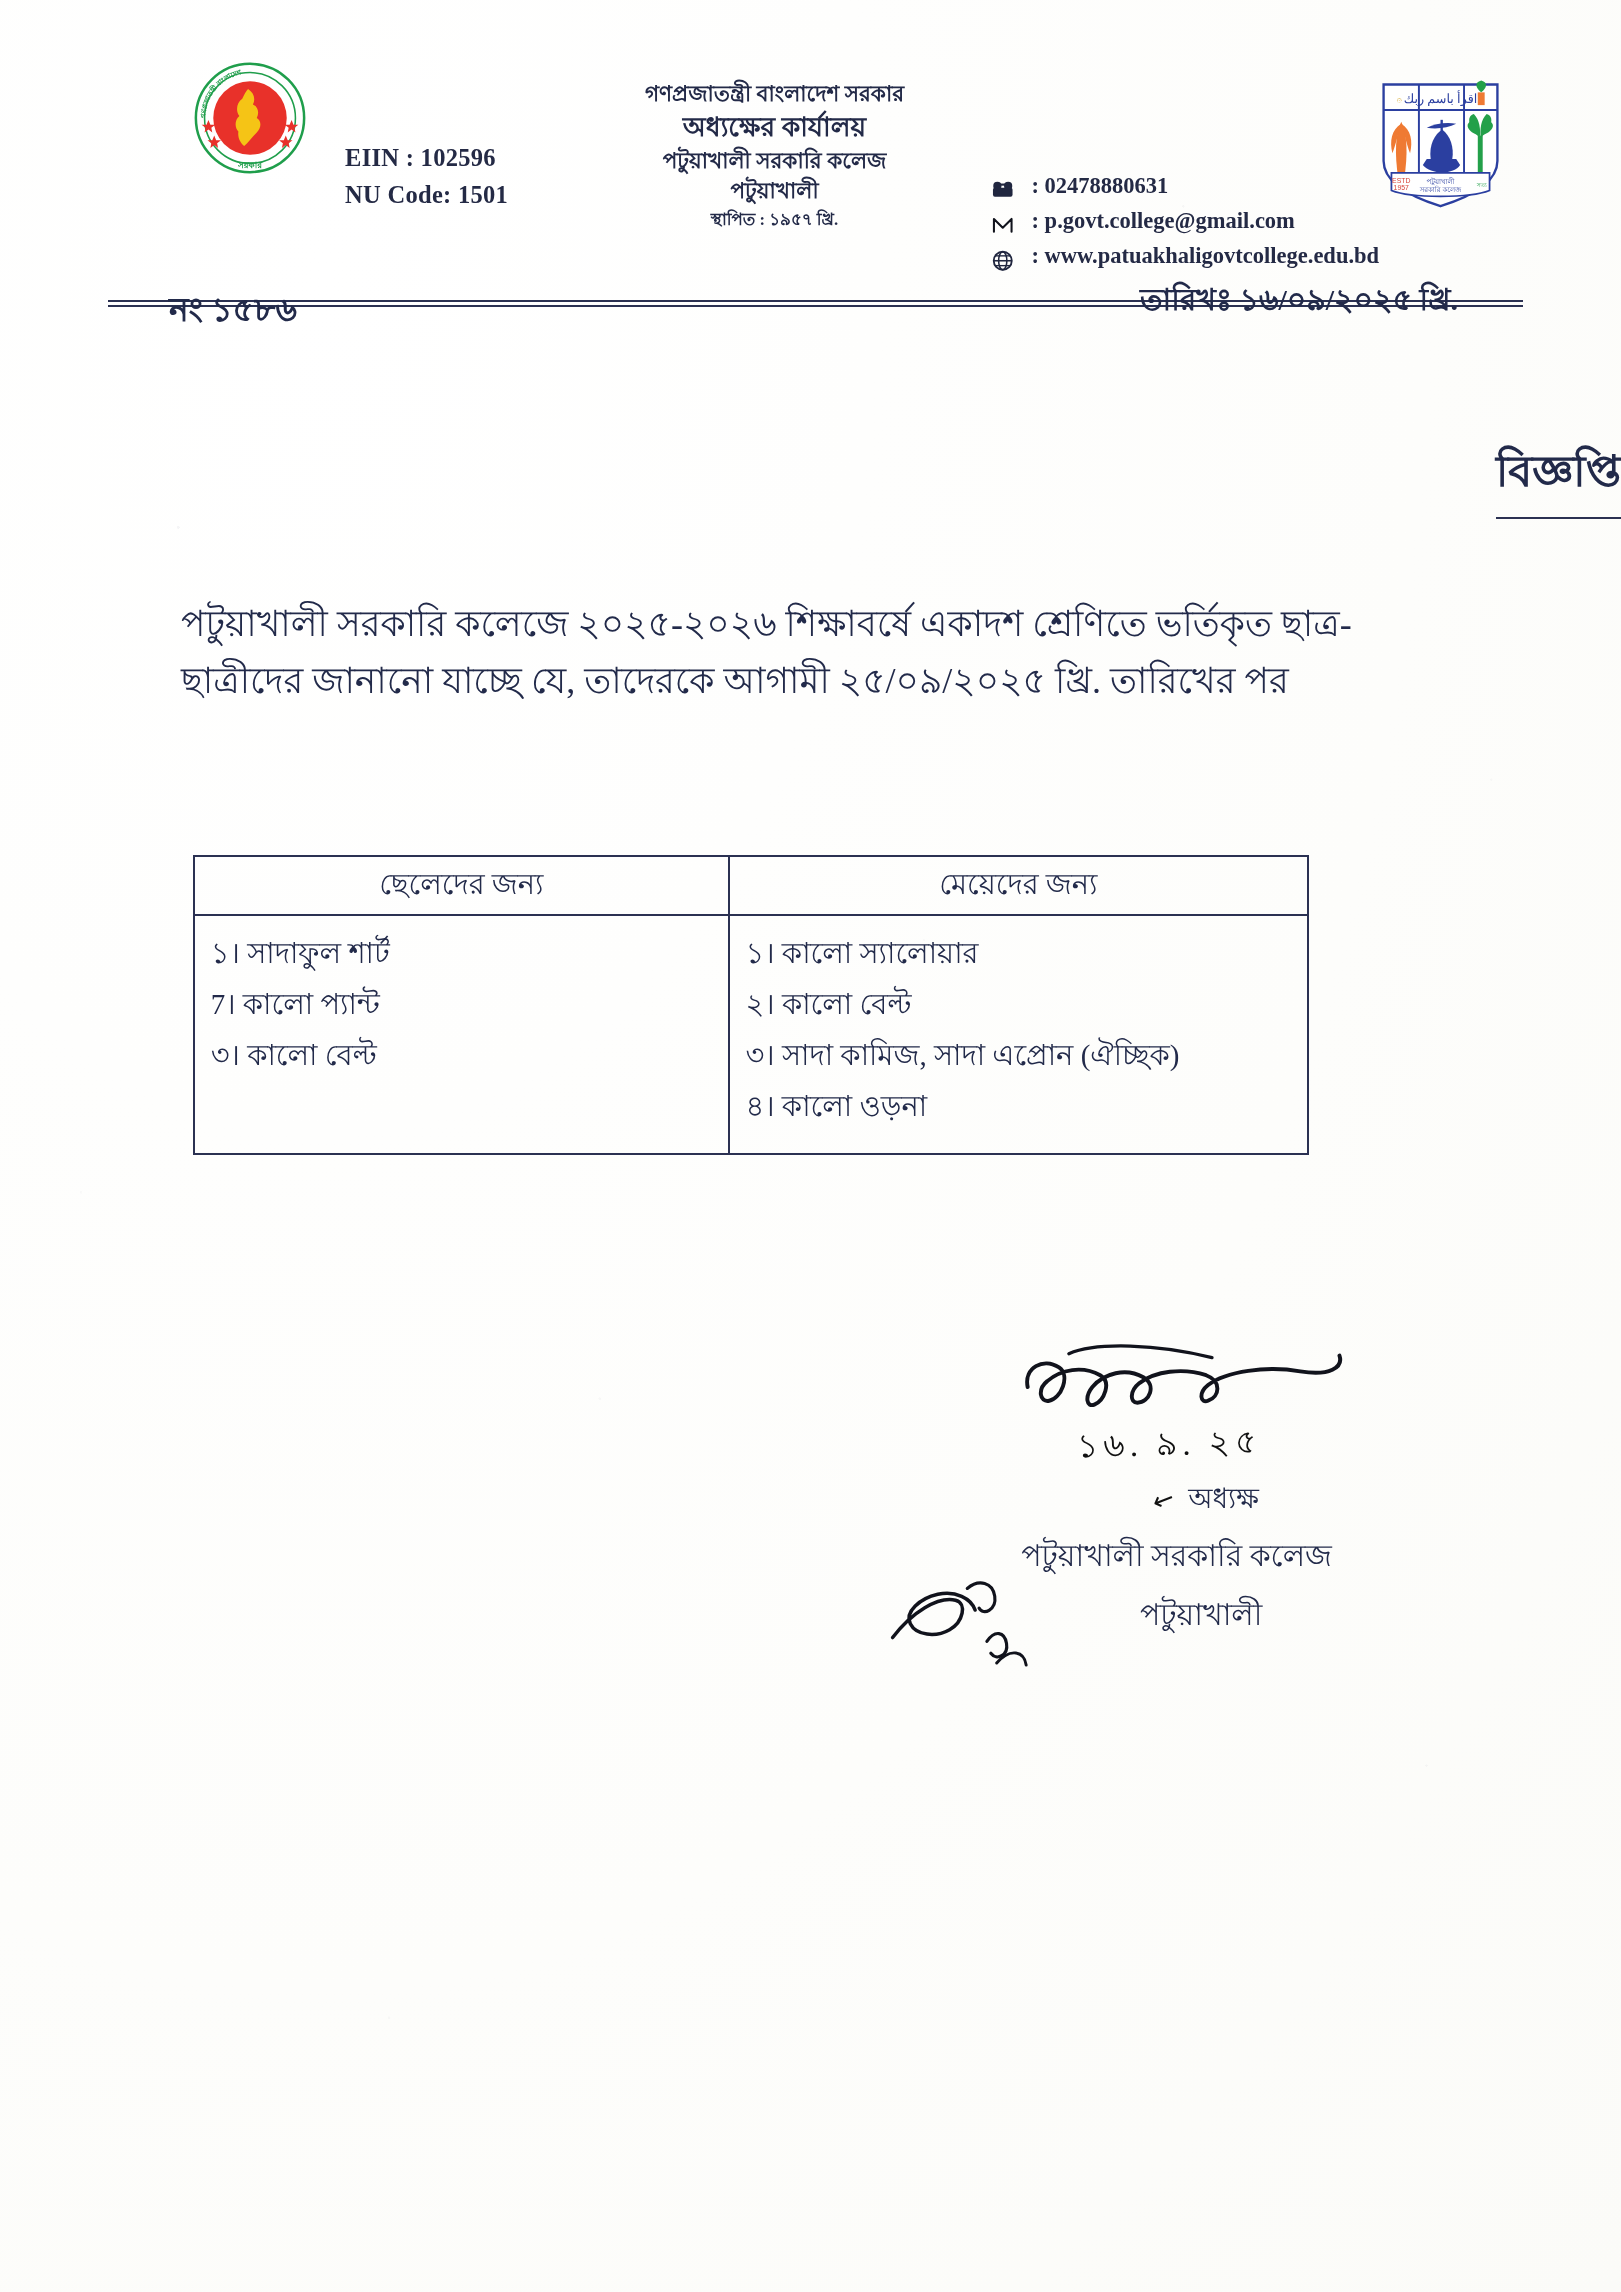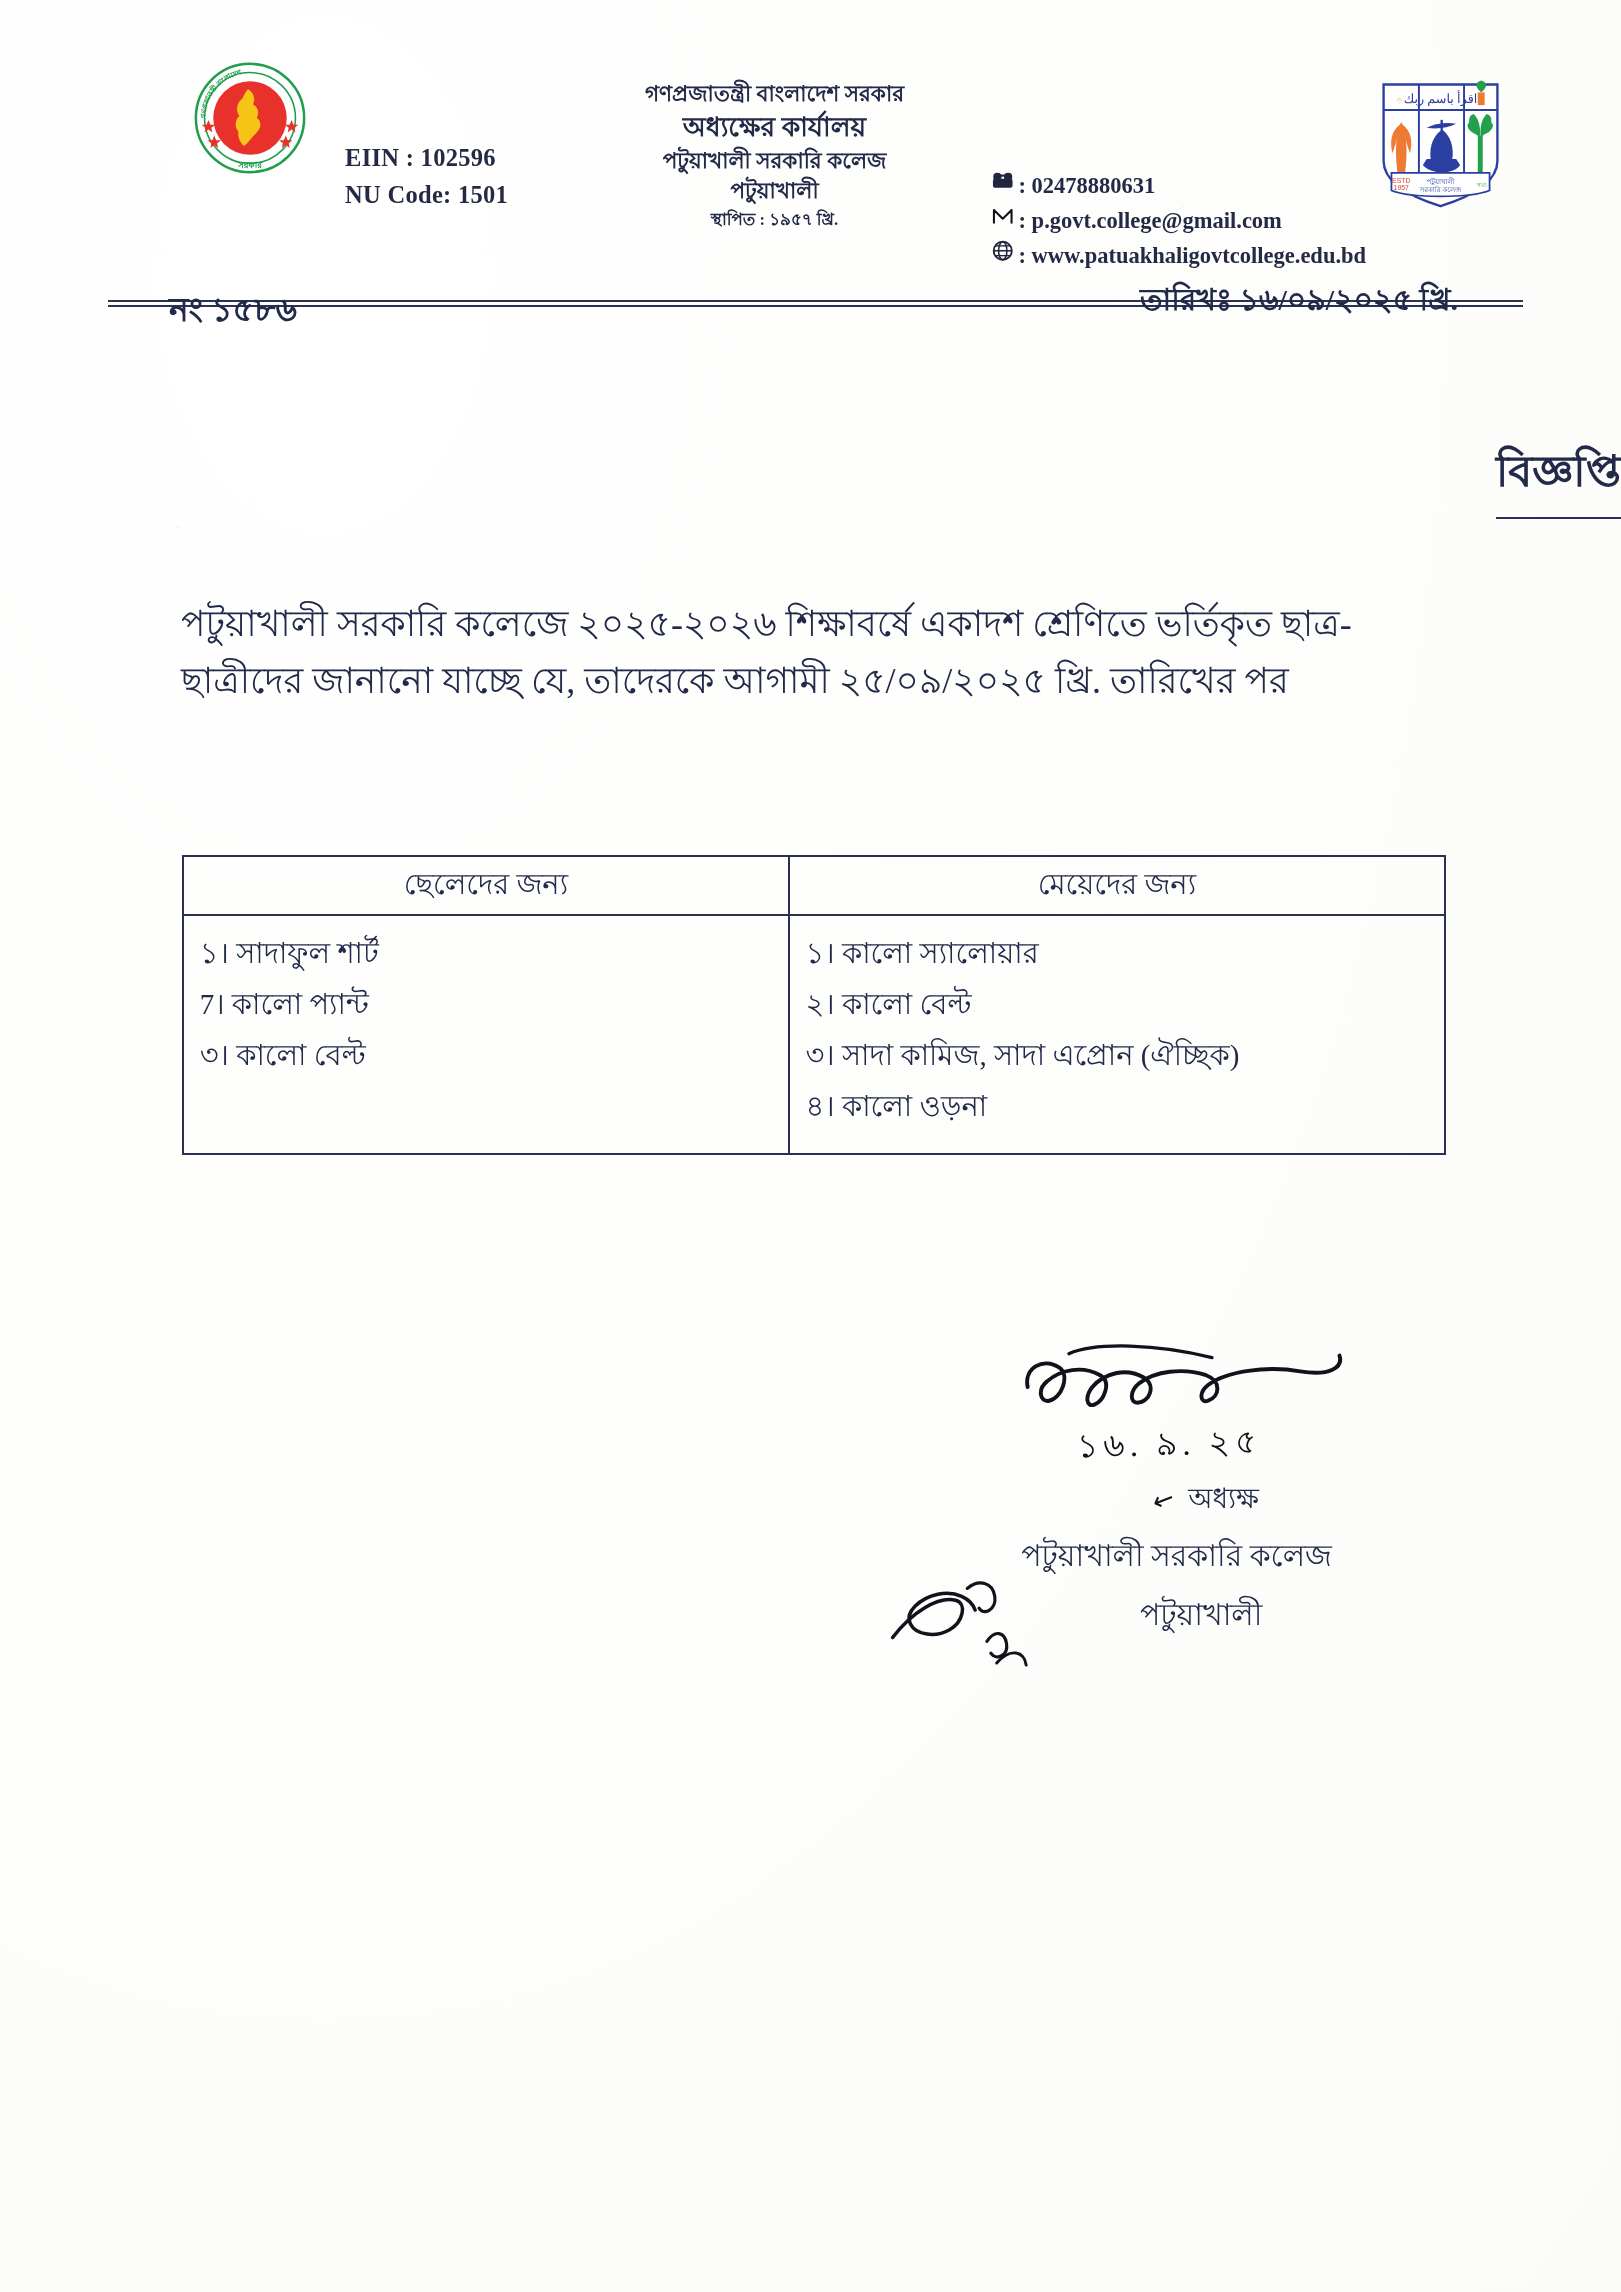--- a/index.html
+++ b/index.html
@@ -53,21 +53,21 @@
   .ch-line2{font-size:26.5px;font-weight:bold;line-height:37px;}
   .ch-line3{font-size:21.6px;font-weight:bold;line-height:31px;}
   .ch-line4{font-size:21.6px;font-weight:bold;line-height:29px;}
   .ch-line5{font-size:16.7px;font-weight:bold;line-height:27.4px;}
 
   .contact{
     position:absolute;left:990px;top:135px;
     color:#242a45;font-weight:bold;font-size:22.5px;line-height:35px;
     font-family:"Liberation Serif",serif;
   }
-  .contact .row{display:flex;align-items:flex-start;gap:3px;white-space:nowrap;}
+  .contact .row{display:flex;align-items:flex-end;gap:16px;white-space:nowrap;}
   .contact .gi{
     display:inline-flex;align-items:center;justify-content:center;
     width:25.5px;height:25.5px;flex:0 0 25.5px;
   }
   .contact .gi svg{display:block;}
 
   .crest{
     position:absolute;left:1362px;top:25.5px;width:157px;height:157px;
   }
   .crest svg{display:block;width:157px;height:157px;}
@@ -105,21 +105,21 @@
   
   .body-para{
     position:absolute;left:181px;width:1264px;top:596px;
     font-size:36px;line-height:57px;color:#222a4a;
     text-align:justify;
   }
   .body-para .ln{display:block;white-space:nowrap;}
 
   
   .uniform-table{
-    position:absolute;left:182px;top:855px;width:1264px;
+    position:absolute;left:193px;top:855px;width:1116px;
     border-collapse:collapse;
     color:#222a4a;
   }
   .uniform-table td,.uniform-table th{
     border:2px solid #2b3152;
     padding:0;
   }
   .uniform-table th{
     font-weight:normal;
     font-size:29px;

